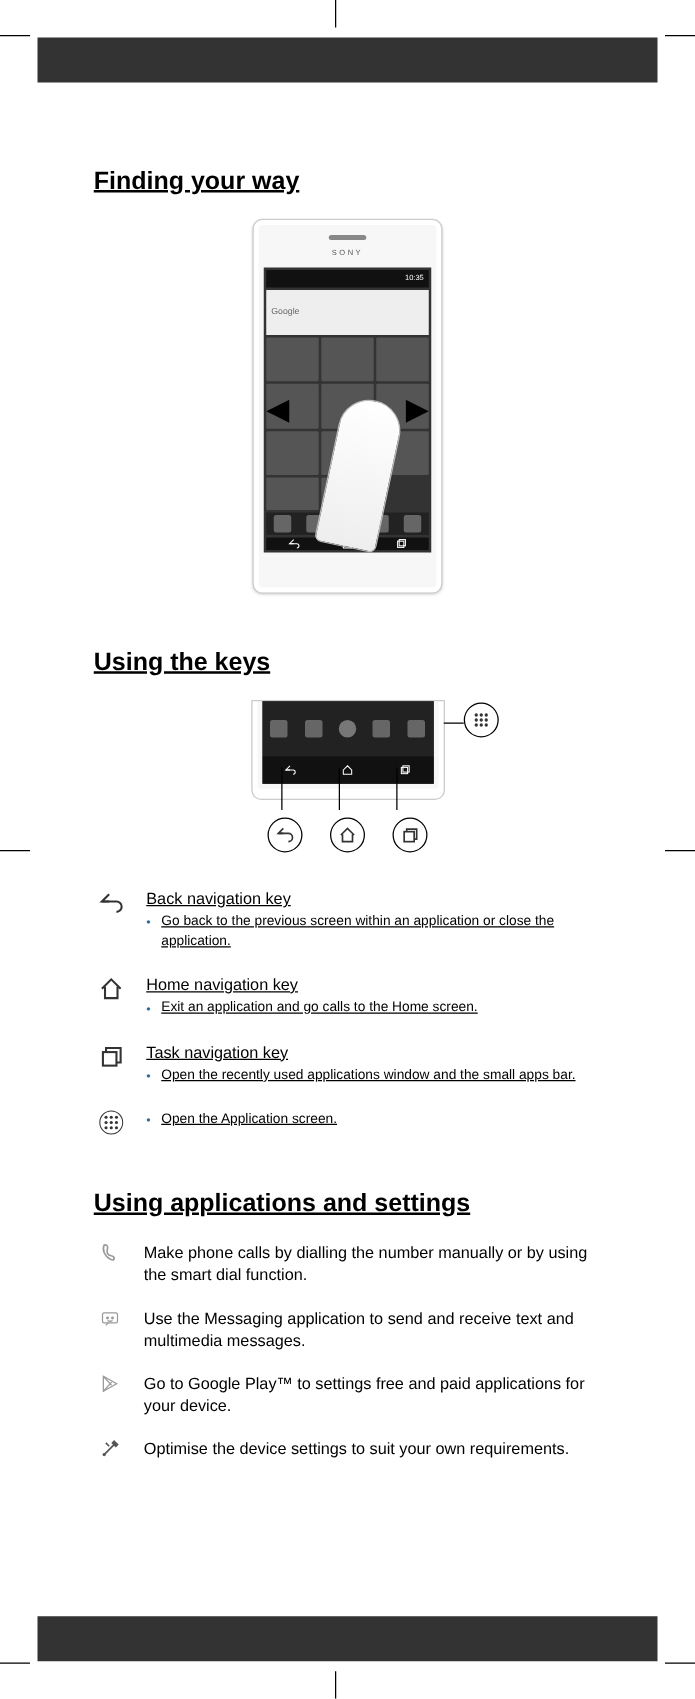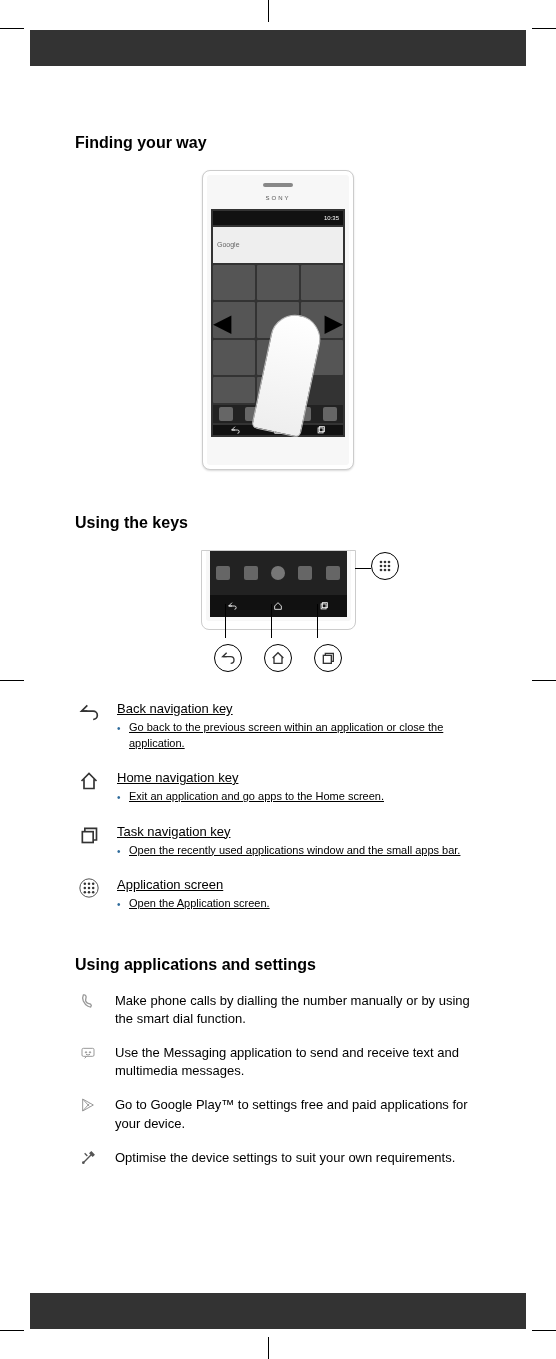--- a/index.html
+++ b/index.html
@@ -39,24 +39,25 @@
       background: #333;
     }
     .content {
       position: absolute;
       top: 90px;
       left: 75px;
       right: 75px;
       bottom: 90px;
     }
     h2.section-title {
-      font-size: 16px;
+      font-size: 20px;
       font-weight: bold;
       margin-top: 44px;
       margin-bottom: 18px;
+      text-decoration: underline;
     }
     h2.first { margin-top: 44px; }
     .phone-illustration {
       width: 152px;
       height: 300px;
       margin: 0 auto;
       background: #f7f7f7;
       border: 1px solid #ccc;
       border-radius: 8px;
       position: relative;
@@ -384,21 +385,21 @@
     </div>
     <div class="key-item">
       <div class="icon-col">
           <svg viewBox="0 0 24 24" fill="none" stroke="#333" stroke-width="2">
             <path d="M3 12 L12 3 L21 12 M6 10 V21 H18 V10"></path>
           </svg>
         </div>
       <div class="text-col">
         <span class="key-title">Home navigation key</span>
         <ul>
-            <li>Exit an application and go apps to the Home screen.</li>
+            <li>Exit an application and go calls to the Home screen.</li>
           </ul>
       </div>
     </div>
     <div class="key-item">
       <div class="icon-col">
           <svg viewBox="0 0 24 24" fill="none" stroke="#333" stroke-width="2">
             <rect x="4" y="8" width="13" height="13"></rect>
             <path d="M7 8 V4 H21 V18 H17"></path>
           </svg>
         </div>
@@ -418,21 +419,20 @@
             <circle cx="17" cy="7" r="1.5"></circle>
             <circle cx="7" cy="12" r="1.5"></circle>
             <circle cx="12" cy="12" r="1.5"></circle>
             <circle cx="17" cy="12" r="1.5"></circle>
             <circle cx="7" cy="17" r="1.5"></circle>
             <circle cx="12" cy="17" r="1.5"></circle>
             <circle cx="17" cy="17" r="1.5"></circle>
           </svg>
         </div>
       <div class="text-col">
-        <span class="key-title">Application screen</span>
         <ul>
             <li>Open the Application screen.</li>
           </ul>
       </div>
     </div>
   </div>
 
   <h2 class="section-title">Using applications and settings</h2>
 
   <div class="app-list">

